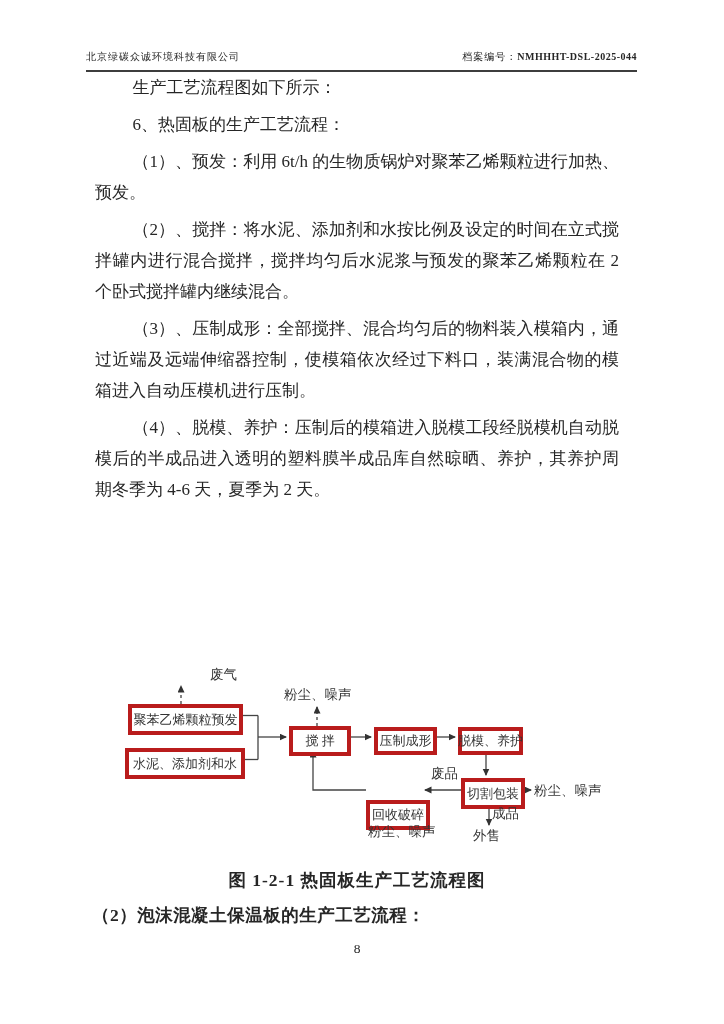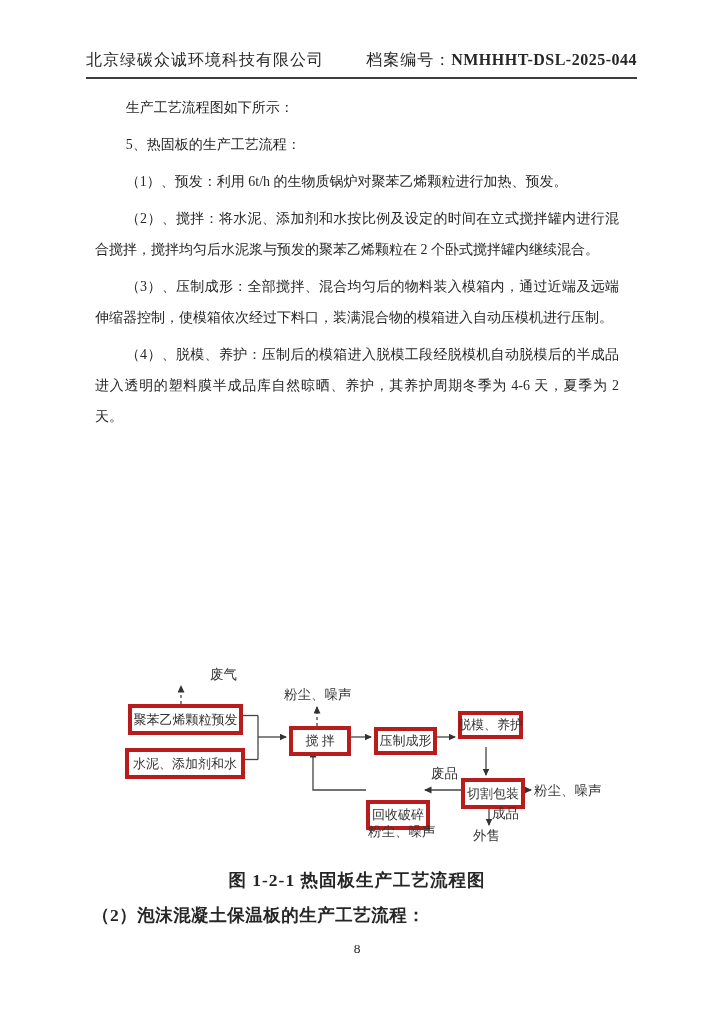--- a/index.html
+++ b/index.html
@@ -8,31 +8,31 @@
     width:724px;height:1024px;
     background:#ffffff;
     font-family:"Liberation Serif","DejaVu Serif",serif;
     color:#262626;
     overflow:hidden;
   }
   
   .header{
     position:absolute;left:86px;top:50px;width:551px;
     display:flex;justify-content:space-between;align-items:flex-end;
-    font-size:16px;
+    font-size:10px;
     padding-bottom:6px;
     border-bottom:2px solid #3d3d3d;
     letter-spacing:1px;
     gap:16px;
   }
   .header .file-no{font-weight:bold;letter-spacing:0.5px;}
   
   .body-text{
-    position:absolute;left:95px;top:92px;width:524px;
-    font-size:14px;line-height:31px;
+    position:absolute;left:95px;top:72px;width:524px;
+    font-size:17px;line-height:31px;
     text-align:justify;
   }
   .body-text p{margin:0 0 6px 0;text-indent:2.2em;}
   
   .diagram{
     position:absolute;left:0;top:655px;width:724px;height:200px;
     font-size:13px;color:#333;
   }
   .diagram svg{position:absolute;left:0;top:0;}
   .fbox{
@@ -63,21 +63,21 @@
 
 <div class="page">
 
   <div class="header">
     <span>北京绿碳众诚环境科技有限公司</span>
     <span><span>档案编号：</span><span class="file-no">NMHHHT-DSL-2025-044</span></span>
   </div>
 
   <div class="body-text">
       <p>生产工艺流程图如下所示：</p>
-      <p>5、热固板的生产工艺流程：</p>
+      <p>6、热固板的生产工艺流程：</p>
       <p>（1）、预发：利用 6t/h 的生物质锅炉对聚苯乙烯颗粒进行加热、预发。</p>
       <p>（2）、搅拌：将水泥、添加剂和水按比例及设定的时间在立式搅拌罐内进行混合搅拌，搅拌均匀后水泥浆与预发的聚苯乙烯颗粒在 2 个卧式搅拌罐内继续混合。</p>
       <p>（3）、压制成形：全部搅拌、混合均匀后的物料装入模箱内，通过近端及远端伸缩器控制，使模箱依次经过下料口，装满混合物的模箱进入自动压模机进行压制。</p>
       <p>（4）、脱模、养护：压制后的模箱进入脱模工段经脱模机自动脱模后的半成品进入透明的塑料膜半成品库自然晾晒、养护，其养护周期冬季为 4-6 天，夏季为 2 天。</p>
     </div>
 
   <div class="diagram">
     <svg width="724" height="200" viewBox="0 0 724 200">
       <defs>
         <marker id="arr" markerWidth="9" markerHeight="8" refX="6.5" refY="3.5" orient="auto" markerUnits="userSpaceOnUse">
@@ -107,21 +107,21 @@
 
       <line x1="517" y1="135" x2="531" y2="135" stroke="#444" stroke-width="1.3" stroke-dasharray="3,3" marker-end="url(#arr)"></line>
 
       <line x1="489" y1="146" x2="489" y2="170" stroke="#444" stroke-width="1.3" marker-end="url(#arr)"></line>
     </svg>
 
     <div class="fbox" style="left:128px;top:49px;width:107px;height:23px;">聚苯乙烯颗粒预发</div>
     <div class="fbox" style="left:125px;top:93px;width:112px;height:23px;">水泥、添加剂和水</div>
     <div class="fbox" style="left:289px;top:71px;width:54px;height:22px;">搅 拌</div>
     <div class="fbox" style="left:374px;top:72px;width:55px;height:20px;">压制成形</div>
-    <div class="fbox" style="left:458px;top:56px;width:57px;height:20px;">脱模、养护</div>
+    <div class="fbox" style="left:458px;top:72px;width:57px;height:20px;">脱模、养护</div>
     <div class="fbox" style="left:461px;top:123px;width:56px;height:23px;">切割包装</div>
     <div class="fbox" style="left:366px;top:124px;width:56px;height:22px;margin-top:21px;">回收破碎</div>
 
     <div class="flabel" style="left:166px;top:11px;margin-left:44px;">废气</div>
     <div class="flabel" style="left:284px;top:31px;">粉尘、噪声</div>
     <div class="flabel" style="left:431px;top:110px;">废品</div>
     <div class="flabel" style="left:534px;top:127px;">粉尘、噪声</div>
     <div class="flabel" style="left:492px;top:150px;">成品</div>
     <div class="flabel" style="left:473px;top:172px;">外售</div>
     <div class="flabel" style="left:368px;top:168px;">粉尘、噪声</div>

